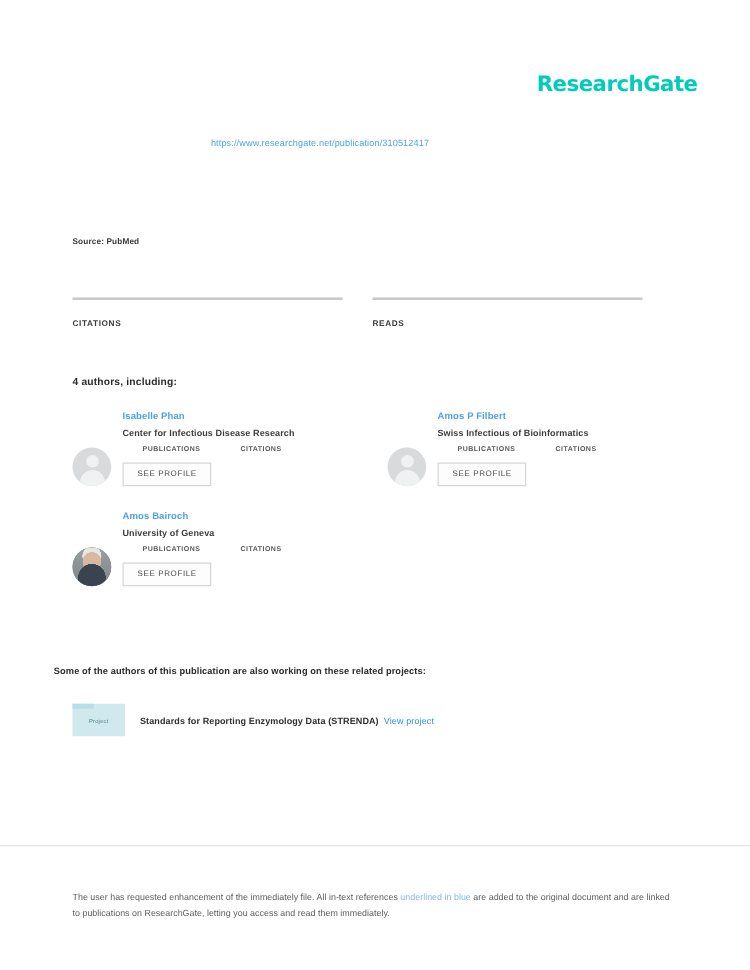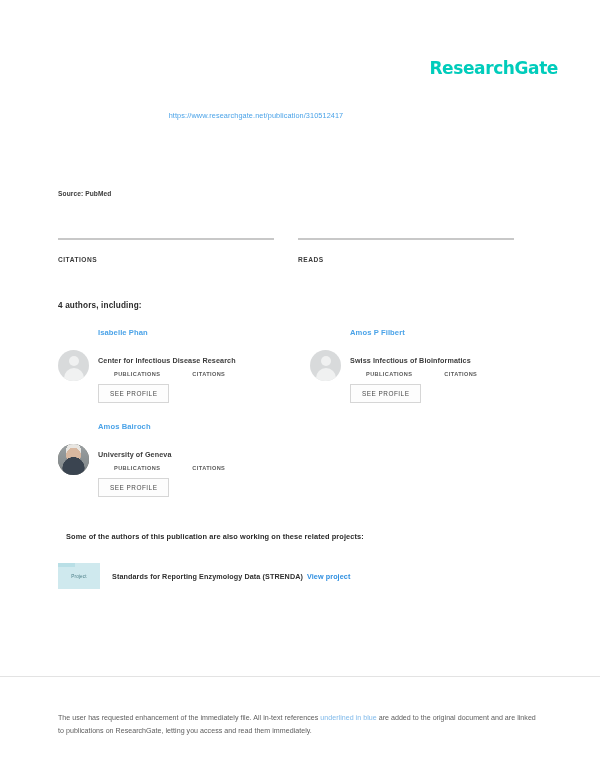--- a/index.html
+++ b/index.html
@@ -135,21 +135,21 @@
     left: 58px;
     width: 480px;
   }
   .author-row {
     display: flex;
     gap: 24px;
   }
   .author {
     width: 228px;
     display: flex;
-    align-items: center;
+    align-items: flex-end;
     gap: 9px;
     margin-bottom: 18px;
   }
   .avatar {
     width: 31px;
     height: 31px;
     border-radius: 50%;
     background: #d8dadb;
     flex: 0 0 31px;
     position: relative;
@@ -190,21 +190,21 @@
     min-width: 0;
   }
   .author-name {
     font-size: 7.6px;
     font-weight: 700;
     color: #4ba3e8;
     letter-spacing: 0.1px;
     filter: blur(0.45px);
   }
   .author-aff {
-    margin-top: 19px;
+    margin-top: 5px;
     font-size: 7.2px;
     font-weight: 700;
     color: #3c3c3c;
     letter-spacing: 0.1px;
     filter: blur(0.5px);
   }
   .author-stats {
     margin-top: 6px;
     display: flex;
     gap: 32px;
@@ -225,21 +225,21 @@
     font-size: 6.4px;
     letter-spacing: 0.5px;
     color: #4a4a4a;
     padding: 5px 11px;
   }
 
   
   .projects-heading {
     position: absolute;
     top: 532px;
-    left: 66px;
+    left: 43px;
     font-size: 7.4px;
     font-weight: 700;
     color: #2b2b2b;
     letter-spacing: 0.1px;
     filter: blur(0.45px);
   }
   .project-row {
     position: absolute;
     top: 563px;
     left: 58px;
@@ -276,21 +276,21 @@
   }
   .project-text {
     font-size: 7.2px;
     font-weight: 700;
     color: #2f2f2f;
     letter-spacing: 0.1px;
     filter: blur(0.45px);
   }
   .project-link {
     color: #2f8fe0;
-    font-weight: 700;
+    font-weight: 400;
     margin-left: 4px;
   }
 
   
   .footer-sep {
     position: absolute;
     top: 676px;
     left: 0;
     width: 600px;
     height: 1px;

